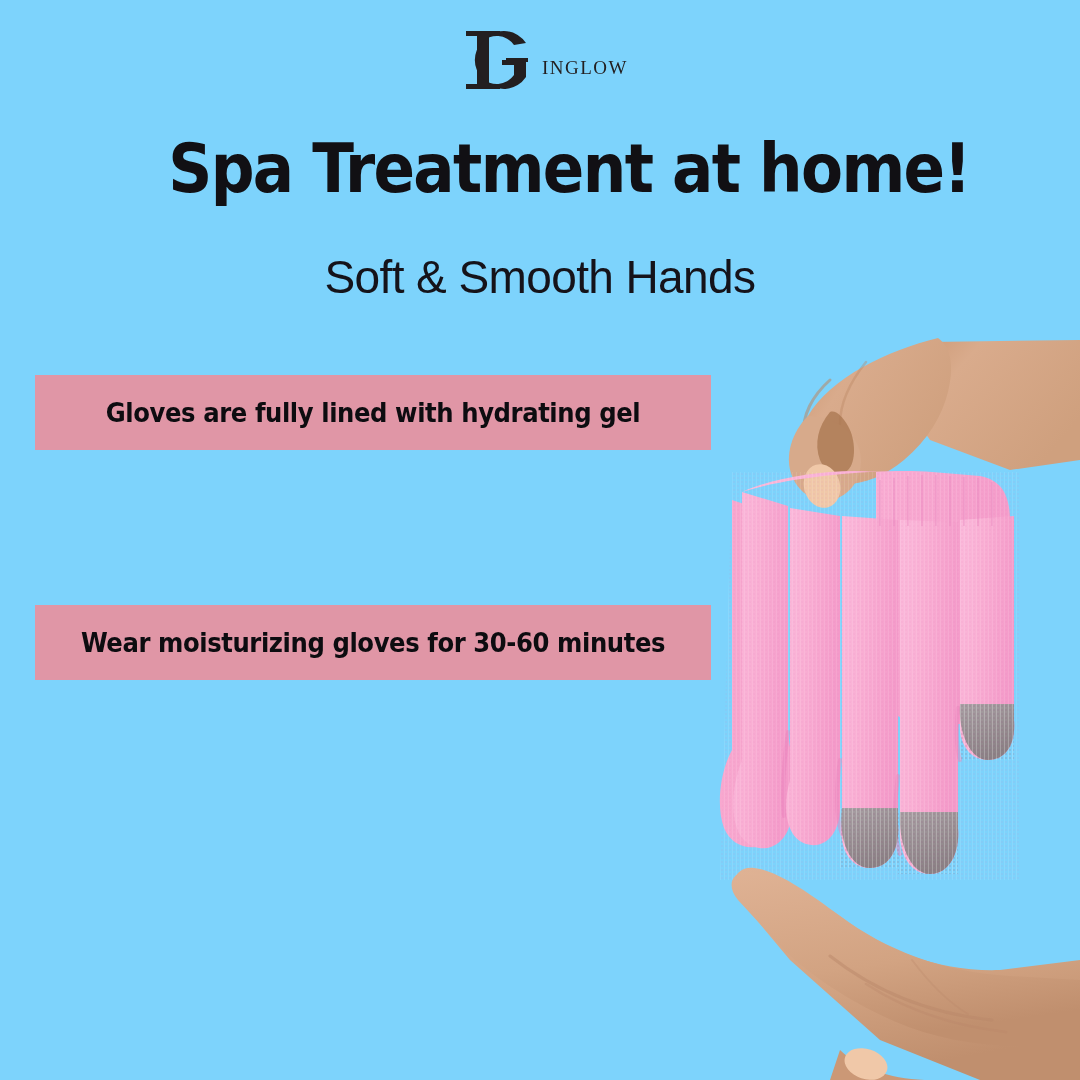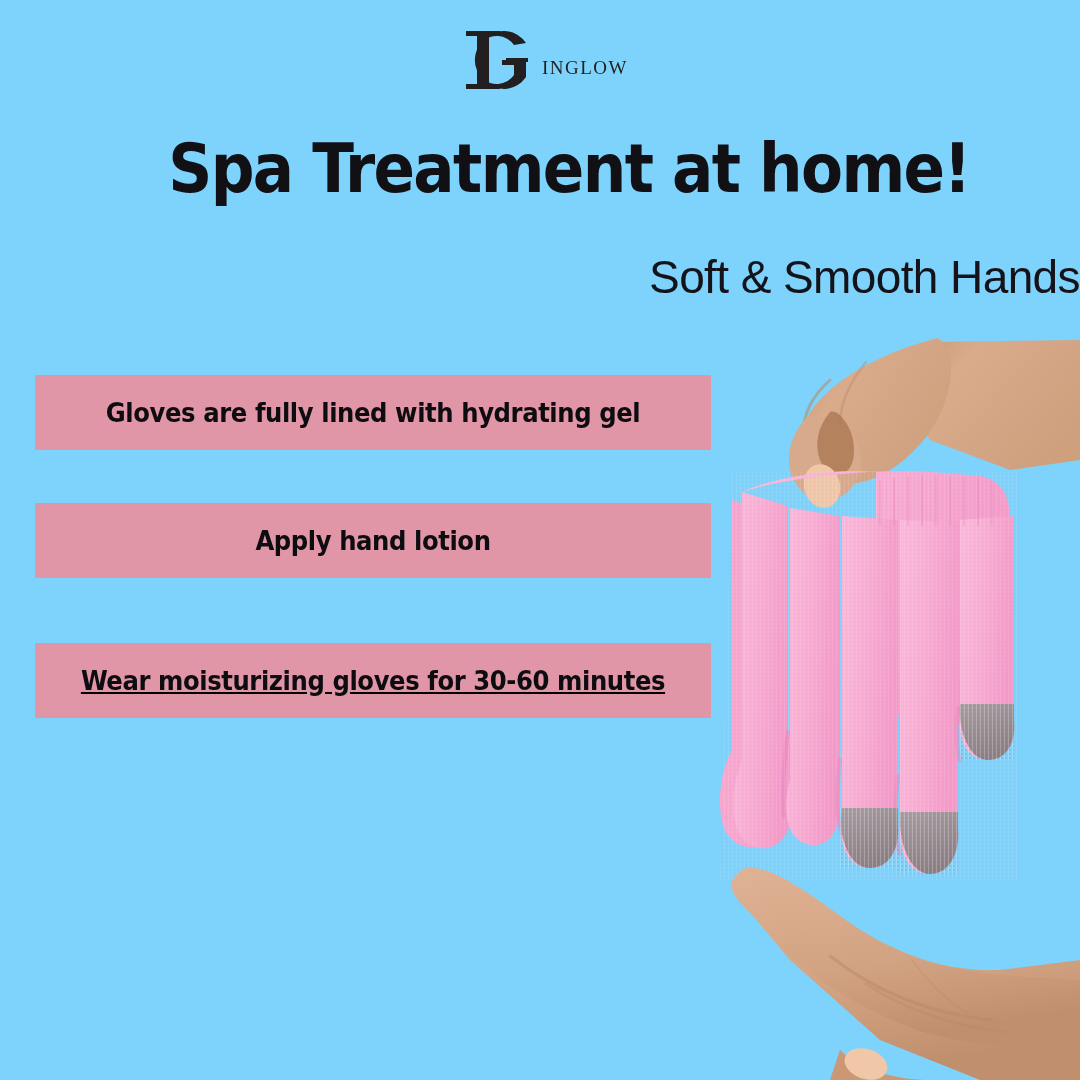--- a/index.html
+++ b/index.html
@@ -62,21 +62,21 @@
     font-stretch: condensed;
     line-height: 1.05;
     padding-left: 29px;
   }
 
   .subhead {
     position: absolute;
     top: 252px;
     left: 0;
     width: 1080px;
-    text-align: right;
+    text-align: center;
     font-size: 46px;
     font-weight: 400;
     letter-spacing: -0.6px;
     color: #15131a;
     font-family: "Liberation Sans", sans-serif;
     line-height: 1.1;
   }
 
   
   .bars {
@@ -103,21 +103,21 @@
     letter-spacing: -0.4px;
     color: #0d0c10;
     font-family: "DejaVu Sans", sans-serif;
     font-stretch: condensed;
     padding: 0 1px;
     box-sizing: border-box;
     white-space: nowrap;
   }
   .bar-1 { top: 375px; }
   .bar-2 { top: 503px; }
-  .bar-3 { top: 643px; text-decoration: underline; }
+  .bar-3 { top: 605px; }
   .bar-4 { top: 785px; }
 
   
   .photo {
     position: absolute;
     right: 0;
     top: 320px;
     width: 400px;
     height: 760px;
   }
@@ -142,23 +142,20 @@
     <span class="brand-word">INGLOW</span>
   </div>
 
   <div class="headline">Spa Treatment at home!</div>
 
   <div class="subhead">Soft &amp; Smooth Hands</div>
 
   <div class="bars">
     <div class="bar bar-1">
       <span class="bar-text">Gloves are fully lined with hydrating gel</span>
-    </div>
-    <div class="bar bar-2">
-      <span class="bar-text">Apply hand lotion</span>
     </div>
     <div class="bar bar-3">
       <span class="bar-text">Wear moisturizing gloves for 30-60 minutes</span>
     </div>
   </div>
 
   <div class="photo">
     <svg width="400" height="760" viewBox="0 0 400 760">
       <defs>
         <linearGradient id="skinTop" x1="0" y1="0" x2="1" y2="0.6">

